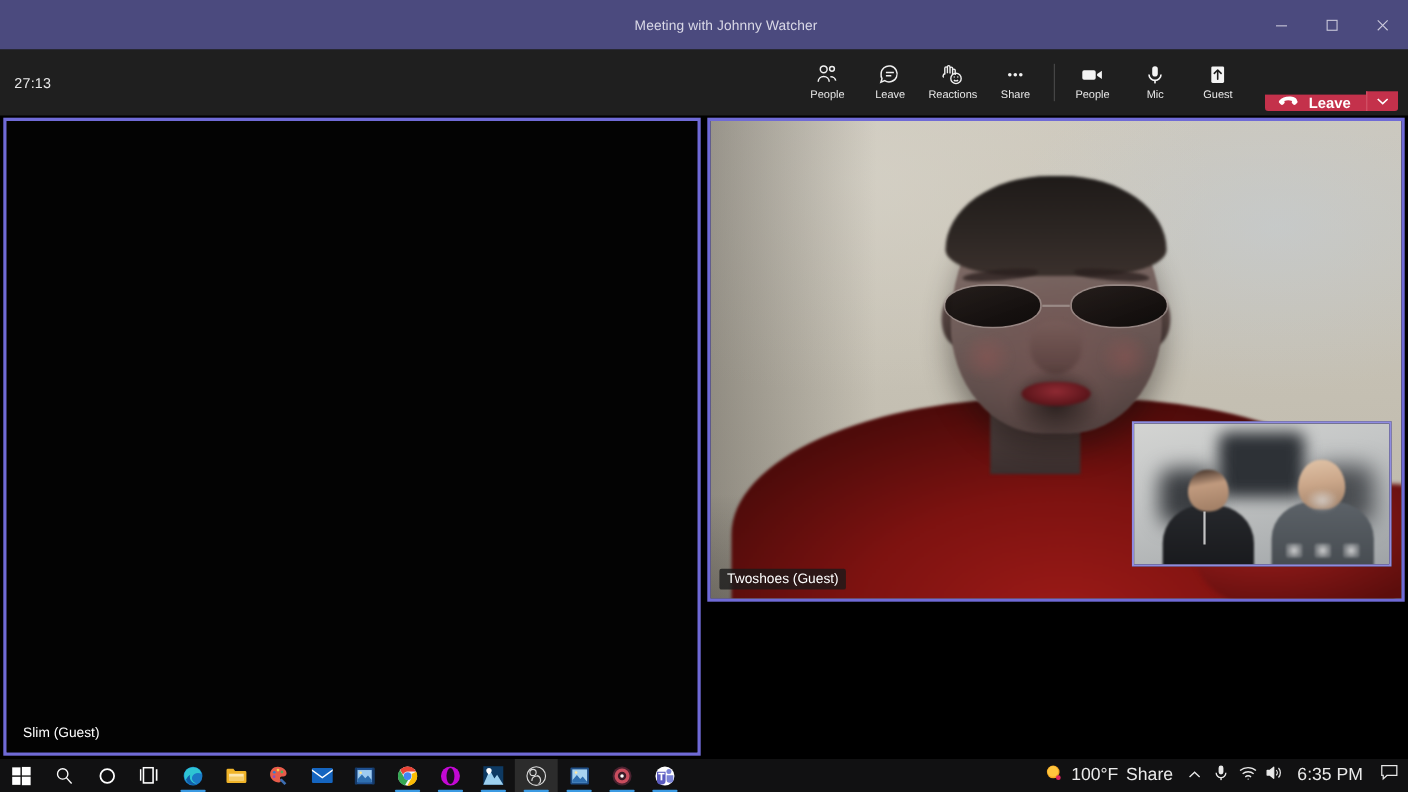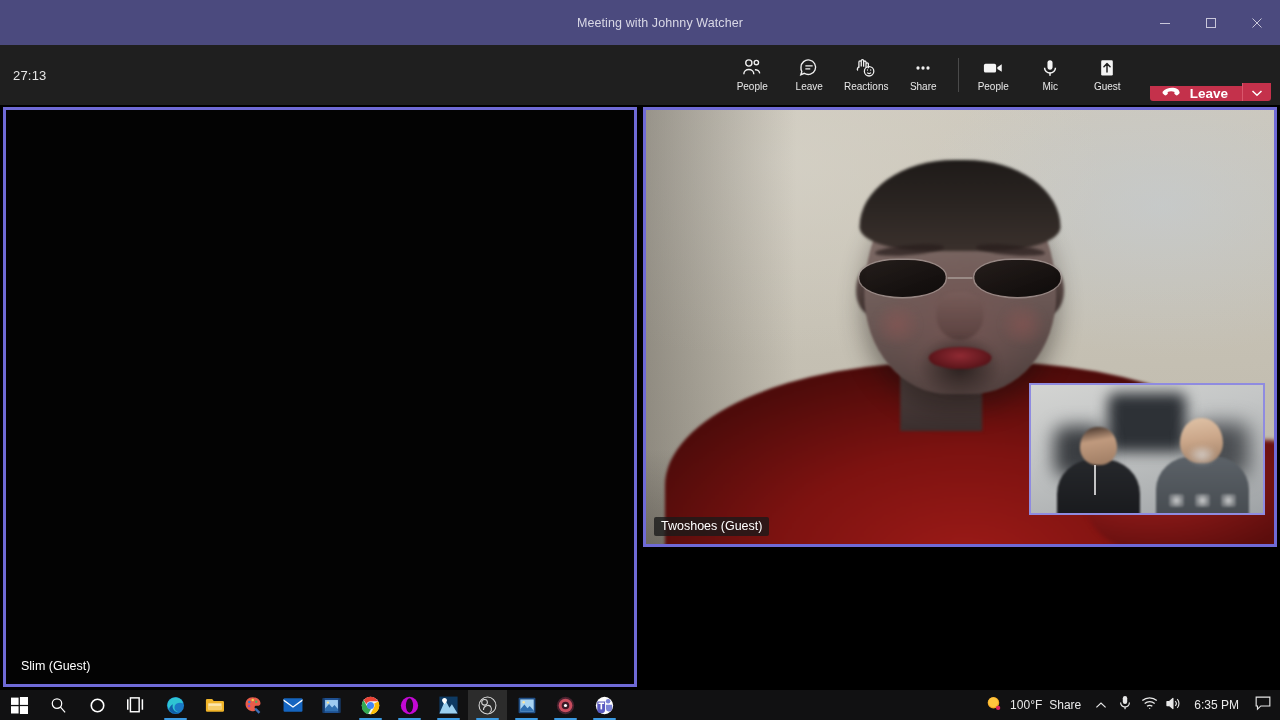--- a/index.html
+++ b/index.html
@@ -345,30 +345,30 @@
     background: #3b9ae2; border-radius: 1px;
   }
   .tb-app svg, .tb-app .glyph { display: block; }
 
   .tray {
     margin-left: auto; display: flex; align-items: center; height: 30px;
     padding-right: 2px; gap: 0;
   }
   .tray-weather {
     display: flex; align-items: center; gap: 7px;
-    padding: 0 8px 0 6px; height: 30px; color: #eaeaea; font-size: 12px;
+    padding: 0 8px 0 6px; height: 30px; color: #eaeaea; font-size: 16px;
   }
   .tray-ico {
     width: 24px; height: 30px;
     display: flex; align-items: center; justify-content: center;
     color: #e8e8e8;
   }
   .tray-clock {
     height: 30px; display: flex; align-items: center;
-    padding: 0 9px; color: #eaeaea; font-size: 12px; white-space: nowrap;
+    padding: 0 9px; color: #eaeaea; font-size: 16px; white-space: nowrap;
   }
   .tray-action {
     width: 30px; height: 30px;
     display: flex; align-items: center; justify-content: center; color: #e8e8e8;
   }
 </style>
 </head>
 <body>
 
 <div id="app">

